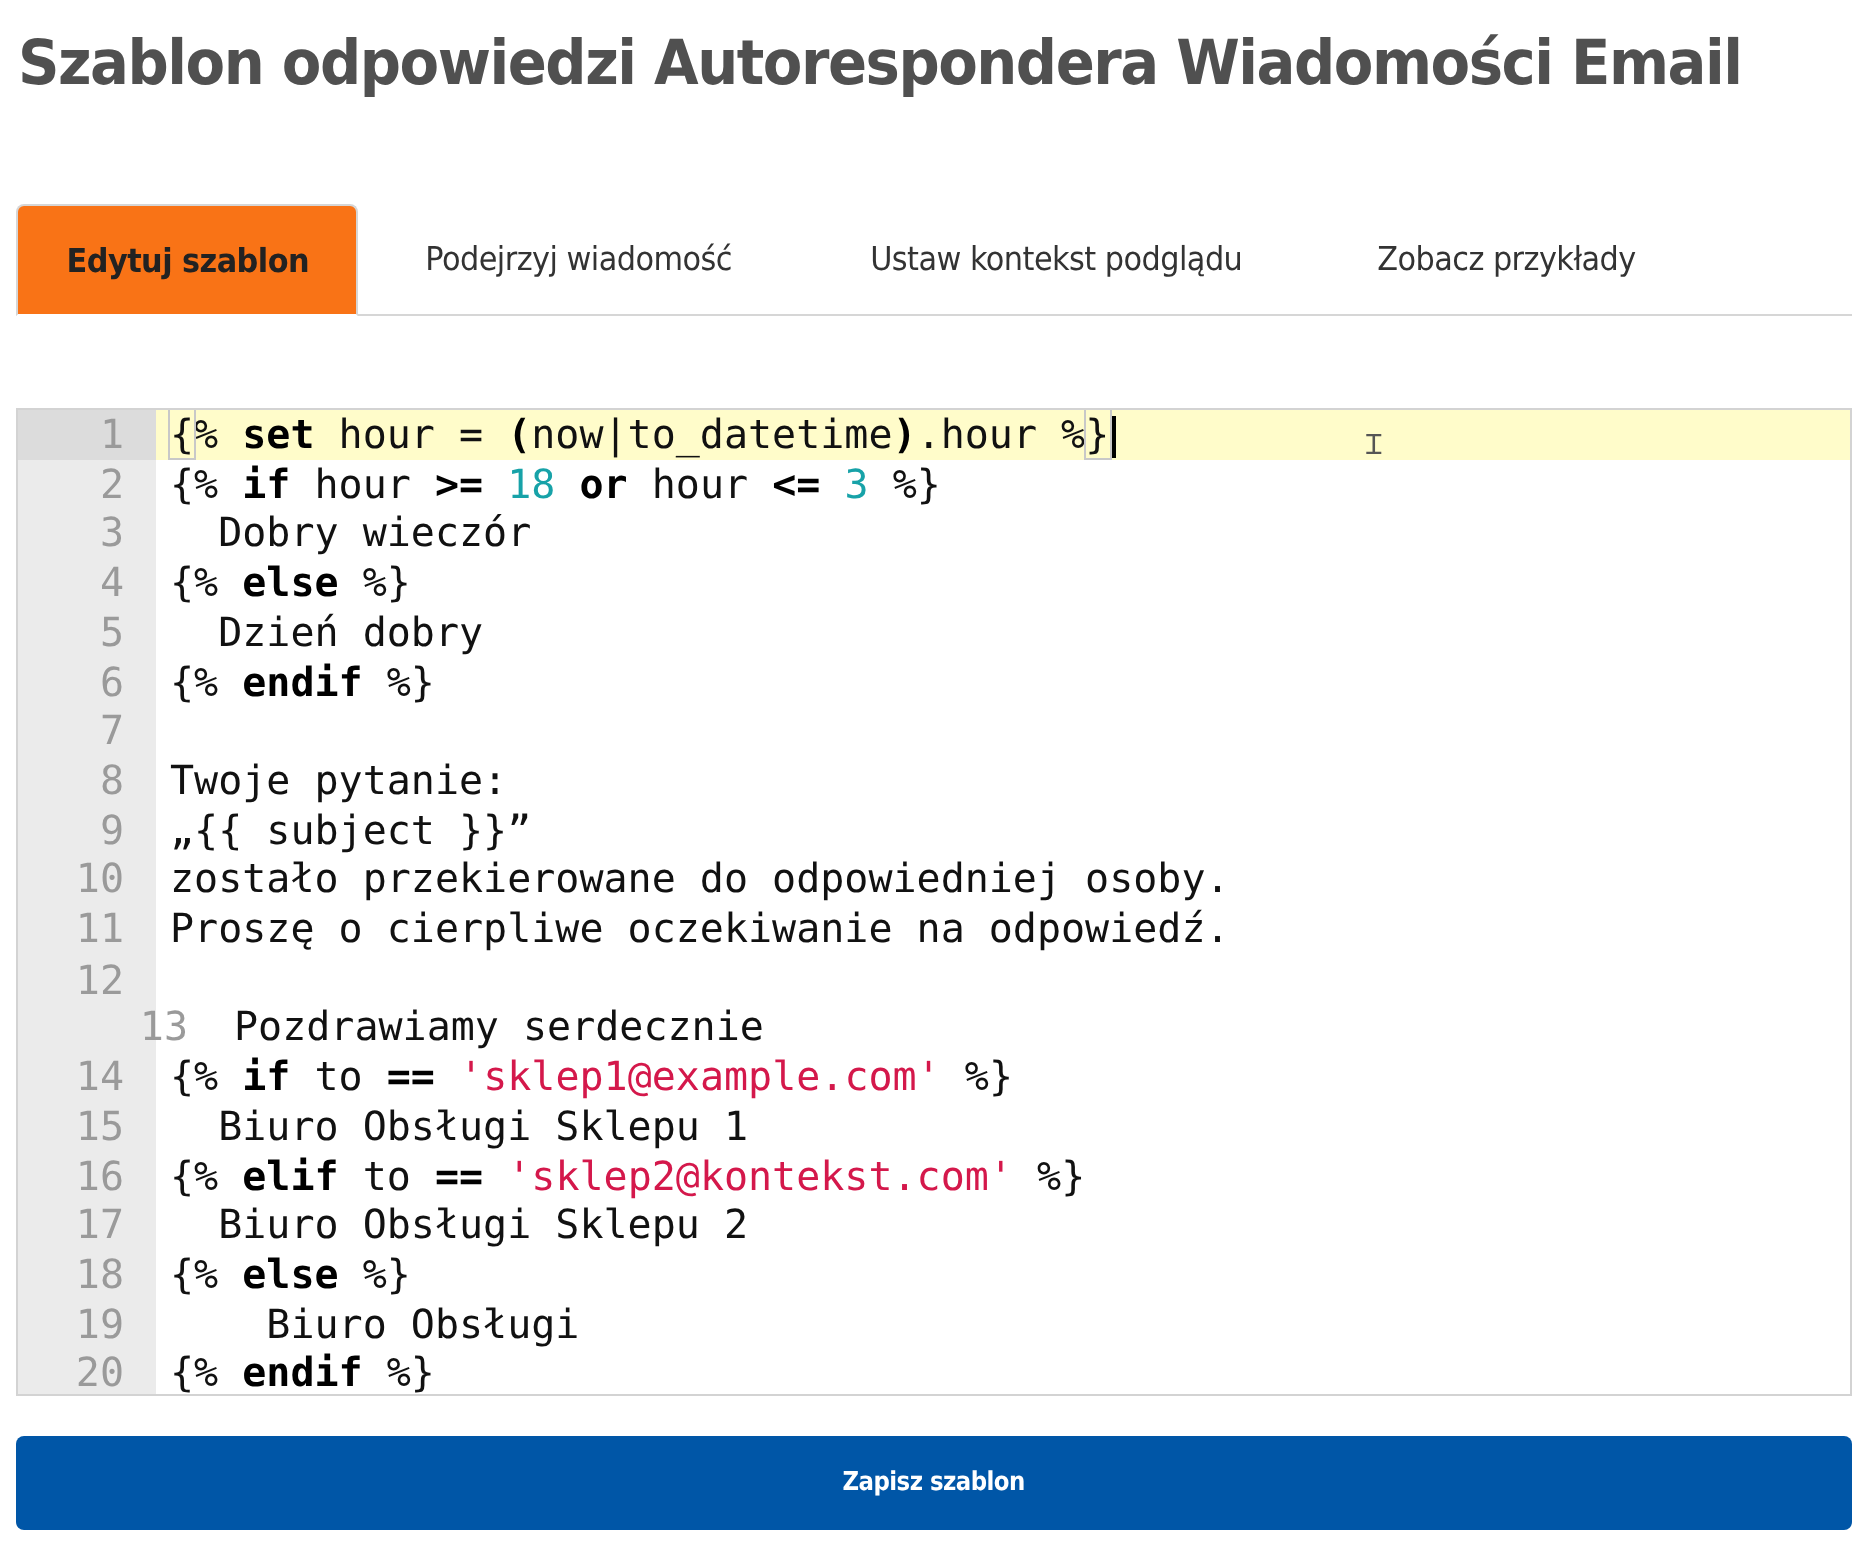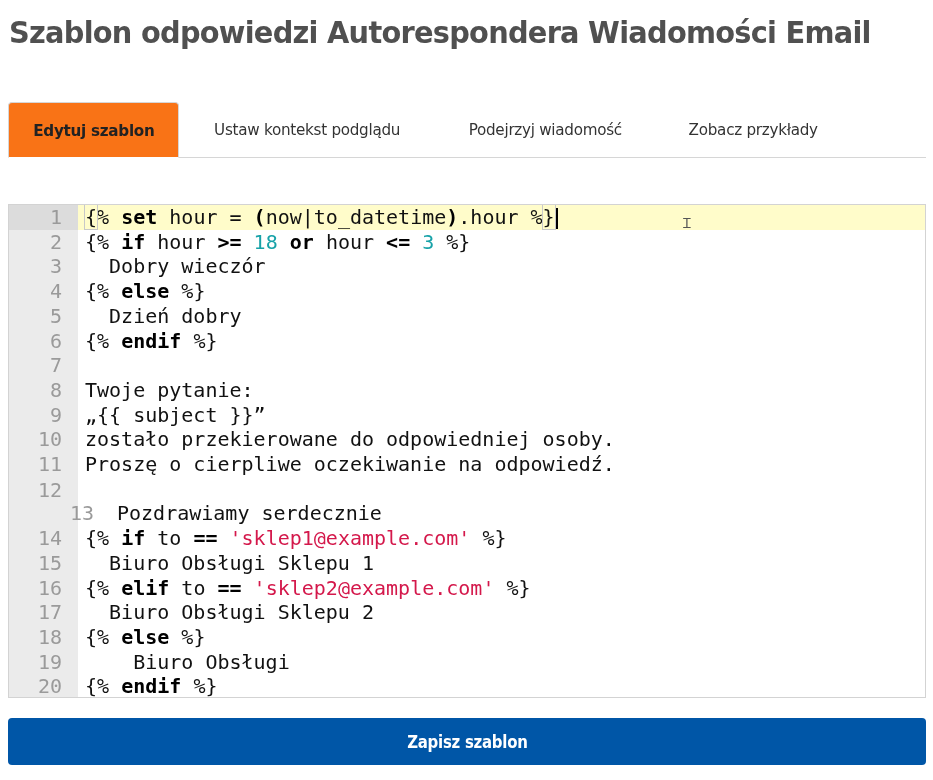--- a/index.html
+++ b/index.html
@@ -66,39 +66,39 @@
     }
     .ibeam {
       position: absolute; left: 674px; top: 10px; width: 8px; height: 16px;
       color: #555; font-size: 14px; line-height: 16px;
     }
 
     .save-button {
       position: absolute; left: 8px; top: 718px; width: 918px; height: 47px;
       background: #0056a7; border-radius: 4px; border: none;
       color: #ffffff; font-family: "DejaVu Sans", sans-serif;
-      font-size: 17px; font-weight: bold; cursor: pointer;
+      font-size: 13px; font-weight: bold; cursor: pointer;
       display: flex; align-items: center; justify-content: center;
     }
     .save-button span { transform: scaleX(0.88); display: inline-block; letter-spacing: -0.3px; }
   </style>
 </head>
 <body>
 
 <h1 class="page-title">Szablon odpowiedzi Autorespondera Wiadomości Email</h1>
 
 <div class="tabs">
   <div class="tab active">
     <span class="tab-label">Edytuj szablon</span>
   </div>
   <div class="tab">
-    <span class="tab-label">Ustaw kontekst podglądu</span>
+    <span class="tab-label">Podejrzyj wiadomość</span>
   </div>
   <div class="tab">
-    <span class="tab-label">Podejrzyj wiadomość</span>
+    <span class="tab-label">Ustaw kontekst podglądu</span>
   </div>
   <div class="tab">
     <span class="tab-label">Zobacz przykłady</span>
   </div>
 </div>
 
 <div class="editor" id="editor">
   <div class="gutter"></div>
   <div id="editor-lines">
       <div class="line active" style="top: 0px;">
@@ -156,21 +156,21 @@
       <div class="line" style="top: 321.1px;">
         <span class="line-num">14</span>
         <span class="code"><span>{% </span><span class="kw">if</span><span> to </span><span class="kw">==</span><span> </span><span class="str">'sklep1@example.com'</span><span> %}</span></span>
       </div>
       <div class="line" style="top: 345.8px;">
         <span class="line-num">15</span>
         <span class="code"><span>  Biuro Obsługi Sklepu 1</span></span>
       </div>
       <div class="line" style="top: 370.5px;">
         <span class="line-num">16</span>
-        <span class="code"><span>{% </span><span class="kw">elif</span><span> to </span><span class="kw">==</span><span> </span><span class="str">'sklep2@example.com'</span><span> %}</span></span>
+        <span class="code"><span>{% </span><span class="kw">elif</span><span> to </span><span class="kw">==</span><span> </span><span class="str">'sklep2@kontekst.com'</span><span> %}</span></span>
       </div>
       <div class="line" style="top: 395.2px;">
         <span class="line-num">17</span>
         <span class="code"><span>  Biuro Obsługi Sklepu 2</span></span>
       </div>
       <div class="line" style="top: 419.9px;">
         <span class="line-num">18</span>
         <span class="code"><span>{% </span><span class="kw">else</span><span> %}</span></span>
       </div>
       <div class="line" style="top: 444.6px;">

